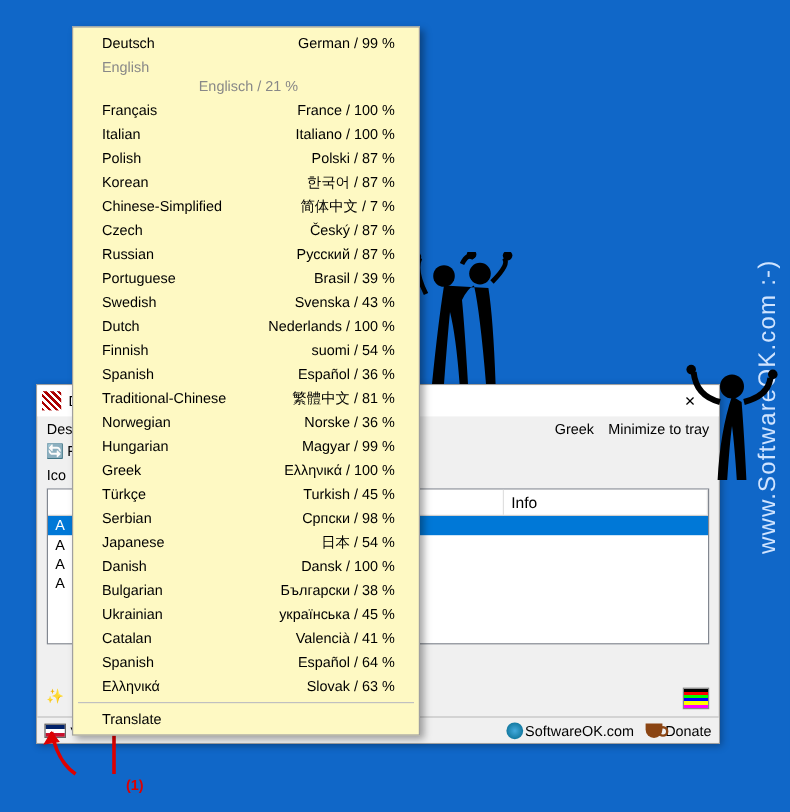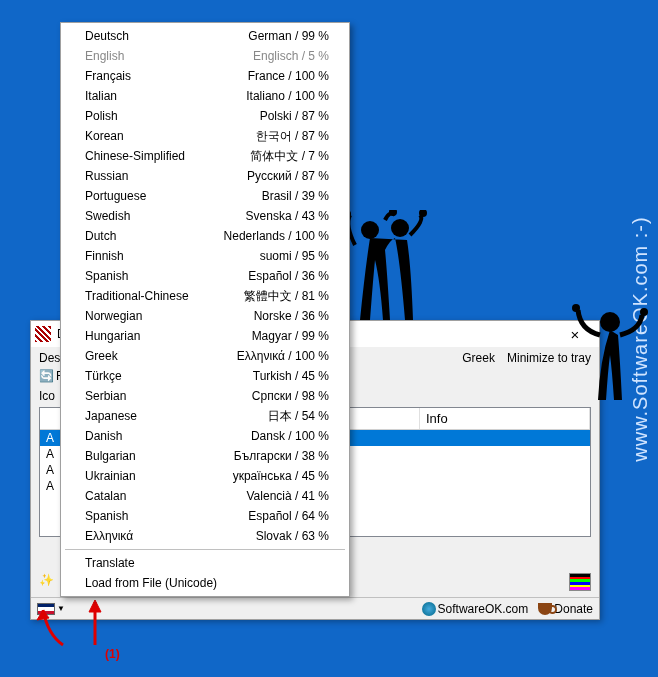--- a/index.html
+++ b/index.html
@@ -91,34 +91,34 @@
 .footer .spacer { flex: 1; }
 .globe { width: 14px; height: 14px; border-radius: 50%; background: radial-gradient(#4ad,#068); display: inline-block; margin-right: 2px; vertical-align: -3px;}
 .coffee { width: 14px; height: 12px; display: inline-block; background: #8b4513; border-radius: 0 0 7px 7px; position: relative; margin-right: 2px; vertical-align: -2px;}
 .coffee::after { content:''; position:absolute; right:-5px; top:2px; width:5px; height:5px; border:2px solid #8b4513; border-radius:50%; }
 
 
 .menu {
   position: absolute;
   left: 60px; top: 22px;
   width: 290px;
-  background: #ffffff;
+  background: #fef9c3;
   border: 1px solid #a0a0a0;
   box-shadow: 3px 3px 6px rgba(0,0,0,.35);
   padding: 3px 2px;
   z-index: 10;
 }
 .menuitem {
   display: flex;
   padding: 2px 18px 2px 22px;
   font-size: 12px;
   cursor: pointer;
   line-height: 16px;
 }
-.menuitem.disabled { color: #888; cursor: default; }
+.menuitem.disabled { color: #888; cursor: default; flex-direction: column; }
 .menuitem .ml { flex: 1; }
 .menuitem .mr { text-align: center; }
 .menusep { height: 1px; background: #c0c0c0; margin: 3px 2px; }
 
 
 .figure { position: absolute; fill: #000; }
 .fig1 { left: 335px; top: 210px; width: 100px; height: 140px; }
 .fig2 { left: 570px; top: 300px; width: 80px; height: 130px; }
 
 
@@ -223,21 +223,21 @@
 </svg>
 
 <div class="menu">
   <div id="menuitems">
       <div class="menuitem">
         <span class="ml">Deutsch</span>
         <span class="mr">German / 99 %</span>
       </div>
       <div class="menuitem disabled">
         <span class="ml">English</span>
-        <span class="mr">Englisch / 5 %</span>
+        <span class="mr">Englisch / 21 %</span>
       </div>
       <div class="menuitem">
         <span class="ml">Français</span>
         <span class="mr">France / 100 %</span>
       </div>
       <div class="menuitem">
         <span class="ml">Italian</span>
         <span class="mr">Italiano / 100 %</span>
       </div>
       <div class="menuitem">
@@ -246,38 +246,42 @@
       </div>
       <div class="menuitem">
         <span class="ml">Korean</span>
         <span class="mr">한국어 / 87 %</span>
       </div>
       <div class="menuitem">
         <span class="ml">Chinese-Simplified</span>
         <span class="mr">简体中文 / 7 %</span>
       </div>
       <div class="menuitem">
+        <span class="ml">Czech</span>
+        <span class="mr">Český / 87 %</span>
+      </div>
+      <div class="menuitem">
         <span class="ml">Russian</span>
         <span class="mr">Русский / 87 %</span>
       </div>
       <div class="menuitem">
         <span class="ml">Portuguese</span>
         <span class="mr">Brasil / 39 %</span>
       </div>
       <div class="menuitem">
         <span class="ml">Swedish</span>
         <span class="mr">Svenska / 43 %</span>
       </div>
       <div class="menuitem">
         <span class="ml">Dutch</span>
         <span class="mr">Nederlands / 100 %</span>
       </div>
       <div class="menuitem">
         <span class="ml">Finnish</span>
-        <span class="mr">suomi / 95 %</span>
+        <span class="mr">suomi / 54 %</span>
       </div>
       <div class="menuitem">
         <span class="ml">Spanish</span>
         <span class="mr">Español / 36 %</span>
       </div>
       <div class="menuitem">
         <span class="ml">Traditional-Chinese</span>
         <span class="mr">繁體中文 / 81 %</span>
       </div>
       <div class="menuitem">
@@ -325,23 +329,20 @@
         <span class="mr">Español / 64 %</span>
       </div>
       <div class="menuitem">
         <span class="ml">Ελληνικά</span>
         <span class="mr">Slovak / 63 %</span>
       </div>
     </div>
   <div class="menusep"></div>
   <div class="menuitem">
     <span class="ml">Translate</span>
-  </div>
-  <div class="menuitem">
-    <span class="ml">Load from File (Unicode)</span>
   </div>
 </div>
 
 <svg class="arrow arr1" viewBox="0 0 40 50">
   <path d="M30 45 Q15 35 10 10" stroke-width="3" fill="none"></path>
   <path d="M10 10 L4 20 L16 18 Z"></path>
 </svg>
 <svg class="arrow arr2" viewBox="0 0 30 60">
   <path d="M15 55 L15 12" stroke-width="3" fill="none"></path>
   <path d="M15 10 L9 22 L21 22 Z"></path>

